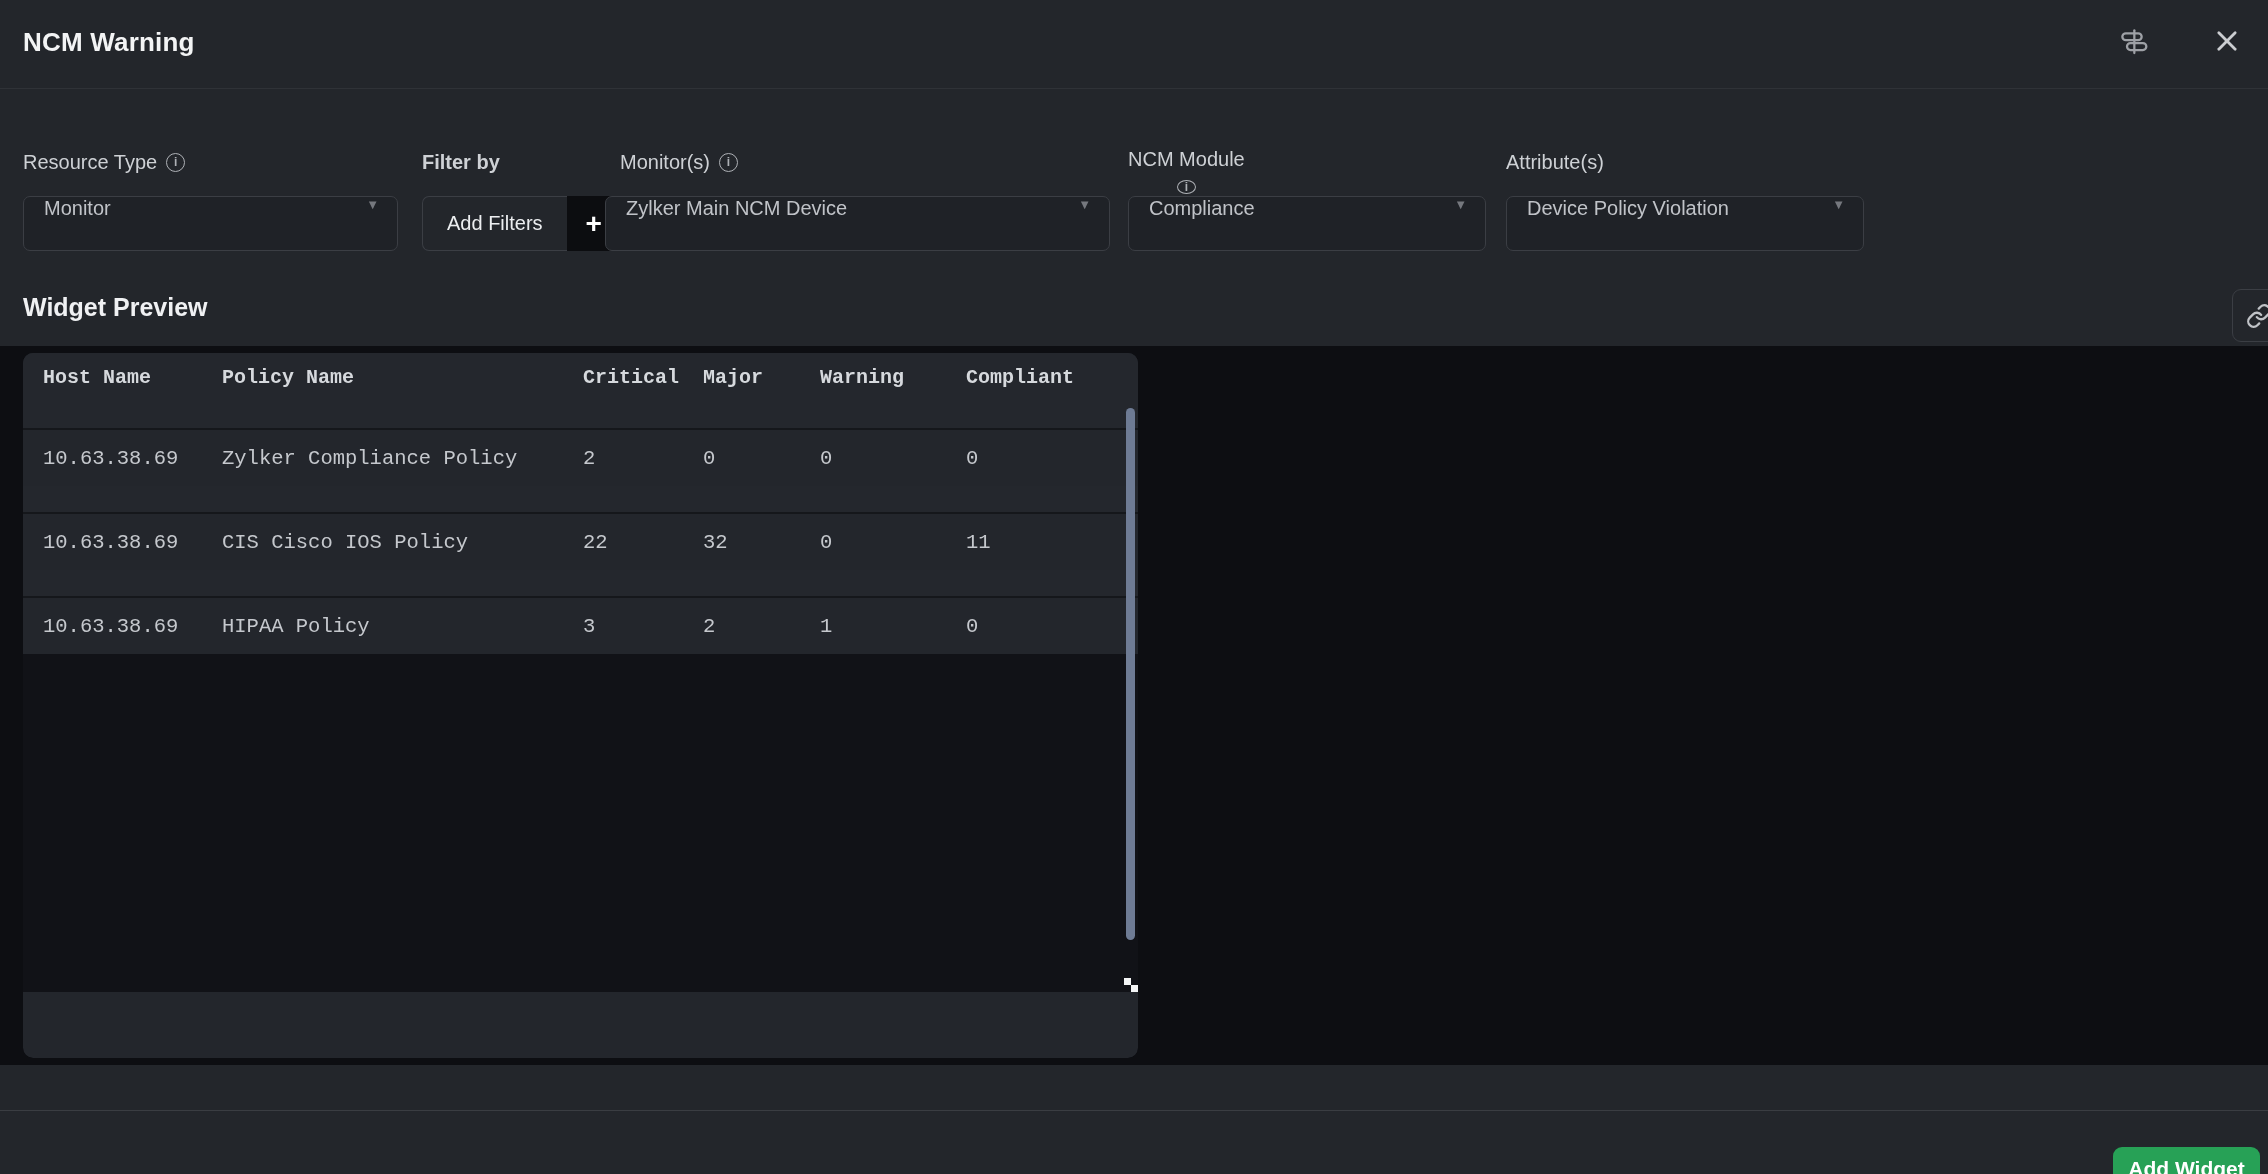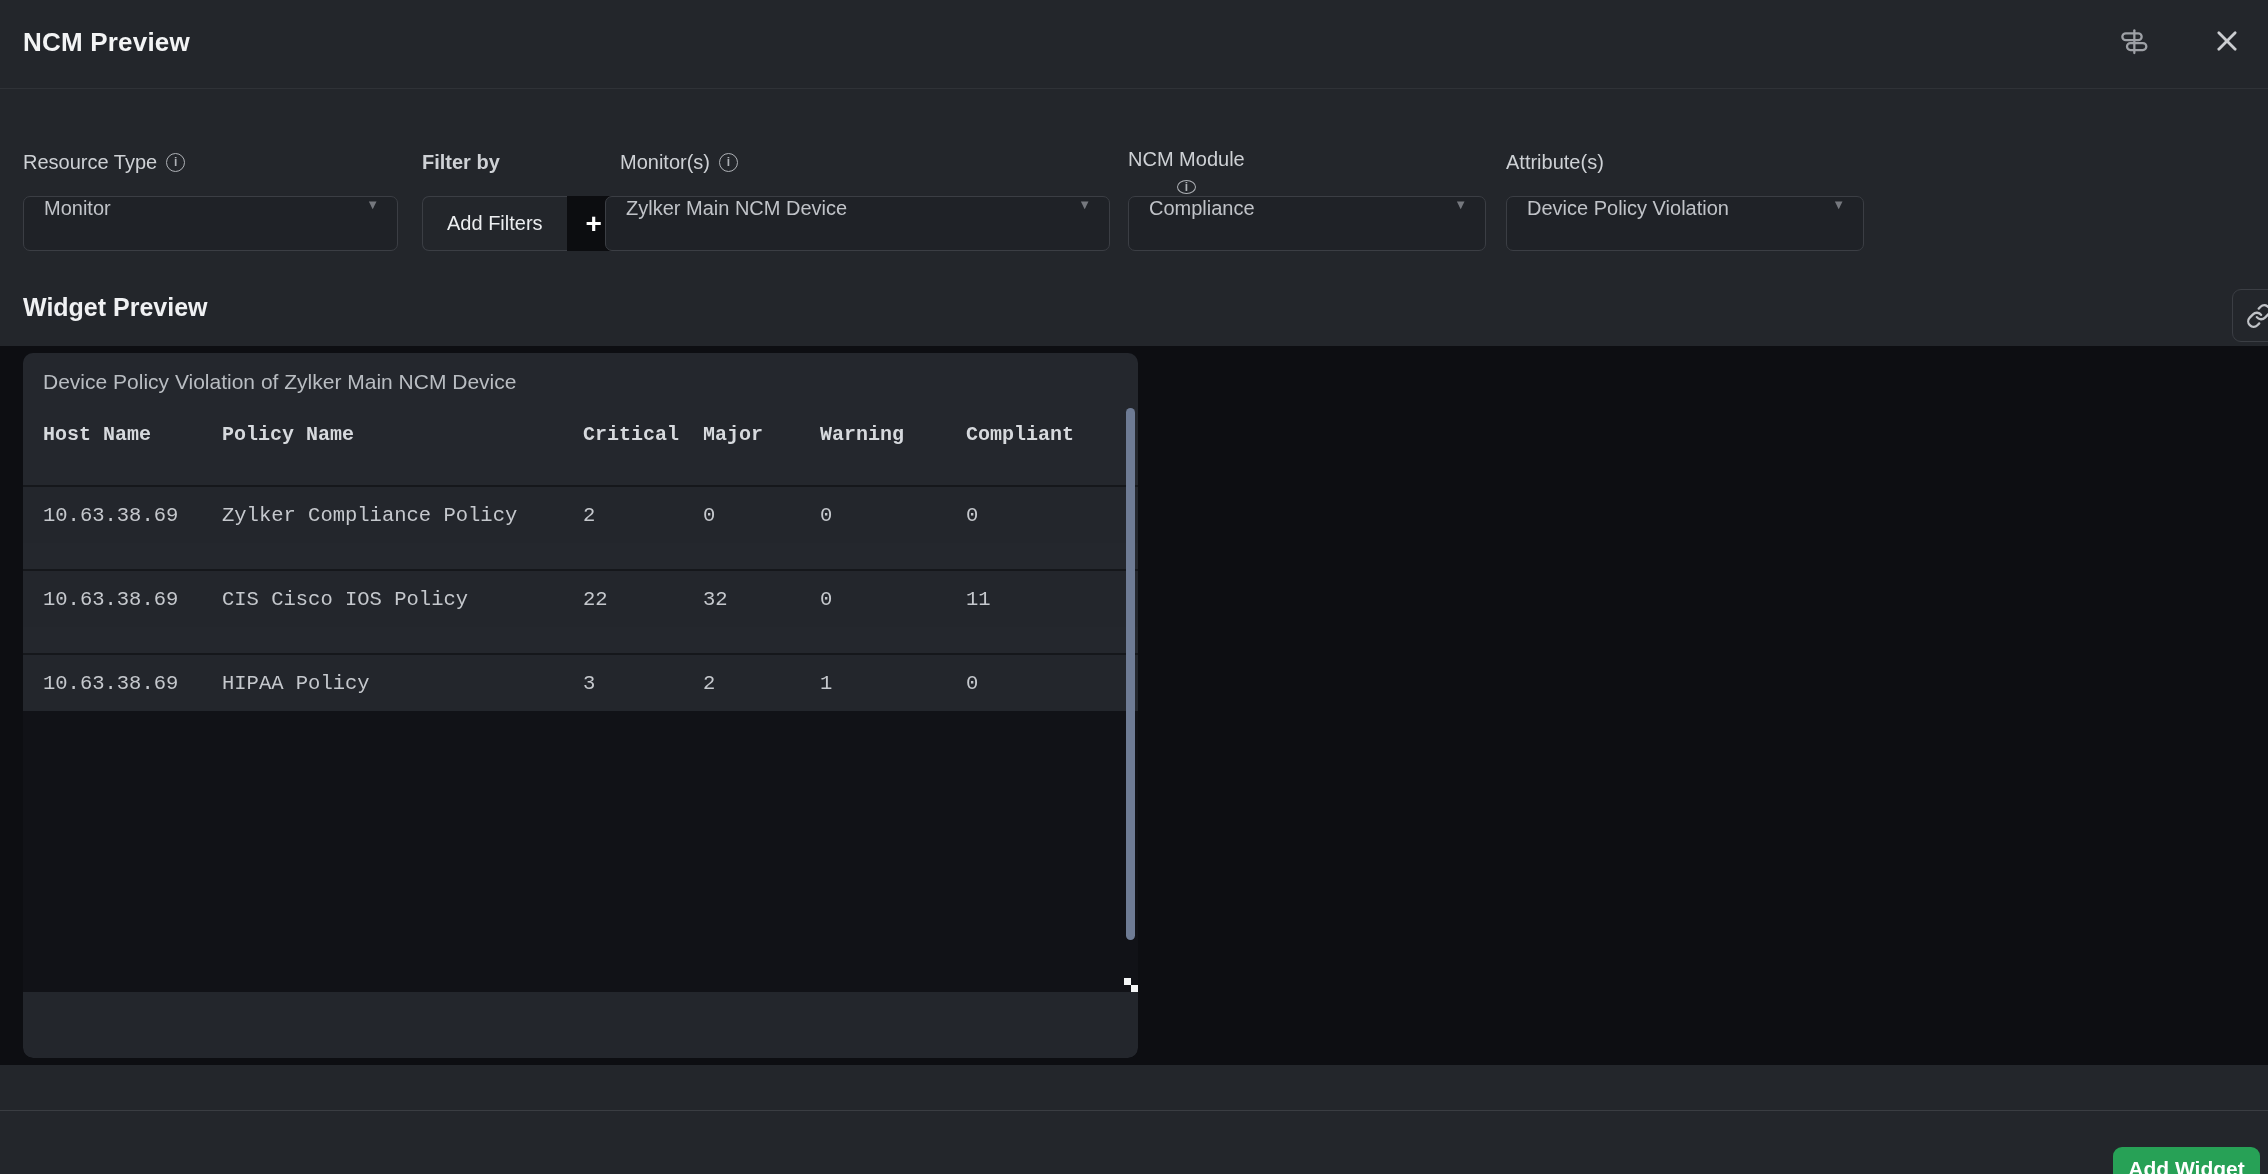--- a/index.html
+++ b/index.html
@@ -49,21 +49,21 @@
   .add-widget{position:absolute;left:2113px;top:1147px;width:147px;height:44px;background:#27a156;border:none;border-radius:9px;
     color:#ffffff;font-size:21px;font-weight:700;font-family:"Liberation Sans",sans-serif;display:flex;align-items:center;justify-content:center;cursor:pointer;}
   svg{display:block;}
 </style>
 </head>
 <body>
 
 <div id="app">
 
   <div class="hdr">
-    <div class="hdr-title">NCM Preview</div>
+    <div class="hdr-title">NCM Warning</div>
     <div class="hdr-icons">
       <button class="icon-btn" title="">
         <svg width="32" height="32" viewBox="0 0 24 24" fill="none" stroke="#9ea1a6" stroke-width="1.7" stroke-linecap="round">
           <line x1="11.5" y1="4" x2="11.5" y2="21"></line>
           <rect x="2.5" y="6.2" width="14.5" height="5.2" rx="2.6"></rect>
           <rect x="6" y="13.6" width="14.5" height="5.2" rx="2.6"></rect>
         </svg>
       </button>
       <button class="icon-btn">
         <svg width="28" height="28" viewBox="0 0 24 24" fill="none" stroke="#cbcdd1" stroke-width="2.4" stroke-linecap="round">
@@ -124,21 +124,20 @@
     <svg width="26" height="26" viewBox="0 0 24 24" fill="none" stroke="#c0c3c7" stroke-width="2.1" stroke-linecap="round" stroke-linejoin="round">
       <path d="M10 13a5 5 0 0 0 7.54.54l3-3a5 5 0 0 0-7.07-7.07l-1.72 1.71"></path>
       <path d="M14 11a5 5 0 0 0-7.54-.54l-3 3a5 5 0 0 0 7.07 7.07l1.71-1.71"></path>
     </svg>
   </button>
 
   <div class="preview">
 
     <div class="card">
       <div class="card-top">
-        <div class="w-title">Device Policy Violation of Zylker Main NCM Device</div>
 
         <div class="t-grid t-head">
           <div class="t-cell">Host Name</div>
           <div class="t-cell">Policy Name</div>
           <div class="t-cell">Critical</div>
           <div class="t-cell">Major</div>
           <div class="t-cell">Warning</div>
           <div class="t-cell">Compliant</div>
         </div>
 

